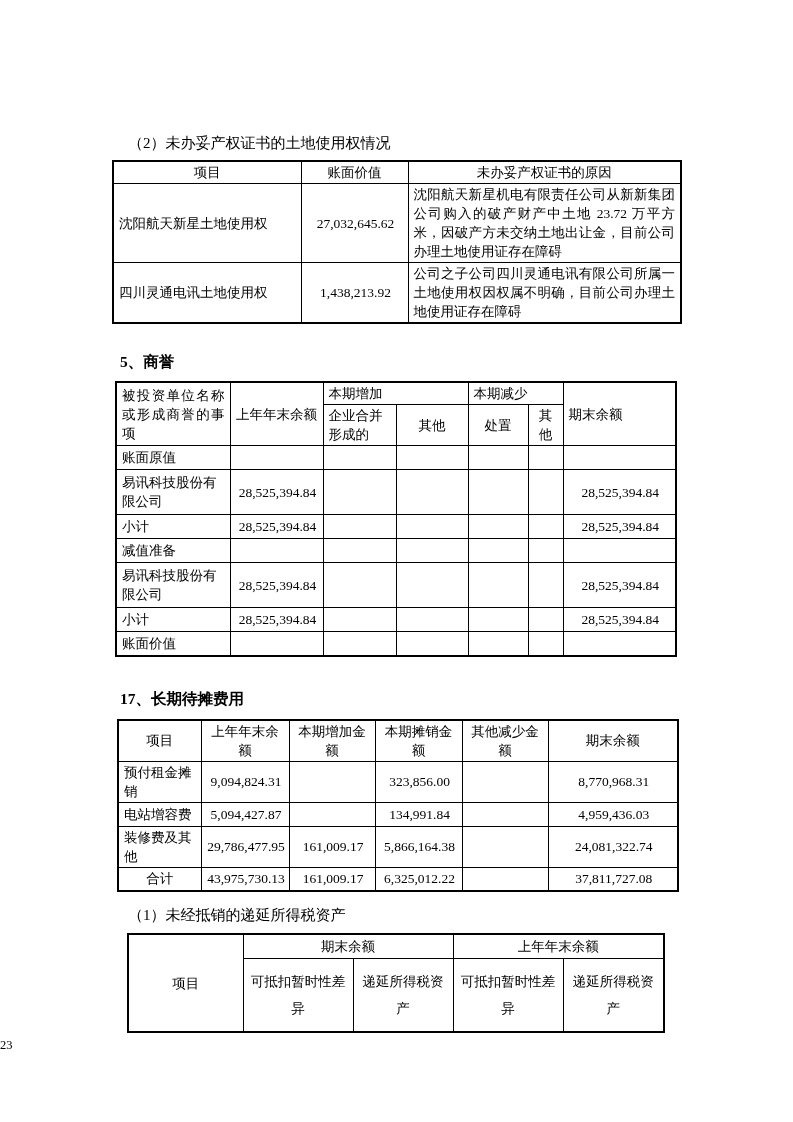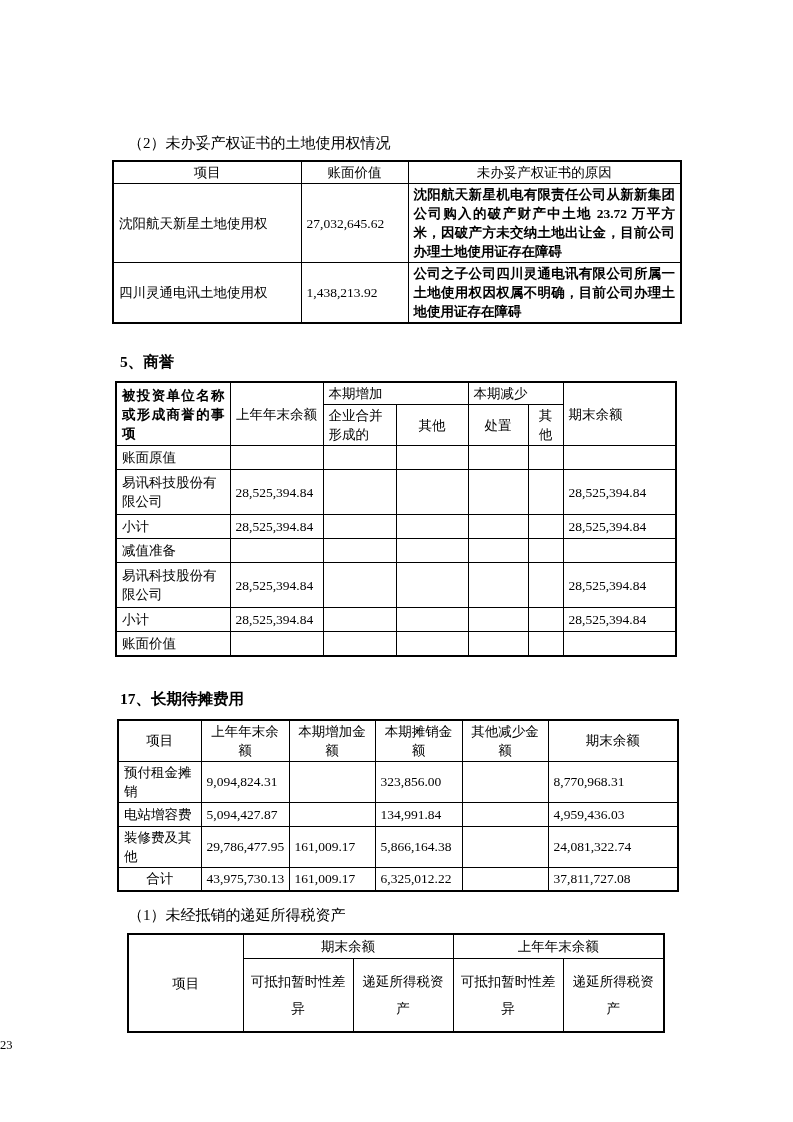--- a/index.html
+++ b/index.html
@@ -27,22 +27,22 @@
   td {
     border: 1px solid #000;
     vertical-align: middle;
     padding: 1px 5px;
     line-height: 19px;
     overflow: hidden;
     word-break: break-all;
   }
   .ac { text-align: center; }
   .al { text-align: left; }
-  .ar { text-align: left; padding-right: 3px; }
-  .aj { text-align: justify; font-weight: bold; }
+  .ar { text-align: center; padding-right: 3px; }
+  .aj { text-align: justify; }
 
   
   .t-land { margin-left: 112px; width: 568px; }
   .t-land .c1 { width: 188px; }
   .t-land .c2 { width: 107px; }
   .t-land .c3 { width: 273px; }
 
   
   .t-goodwill { margin-left: 115px; width: 560px; }
   .t-goodwill .c1 { width: 114px; }

